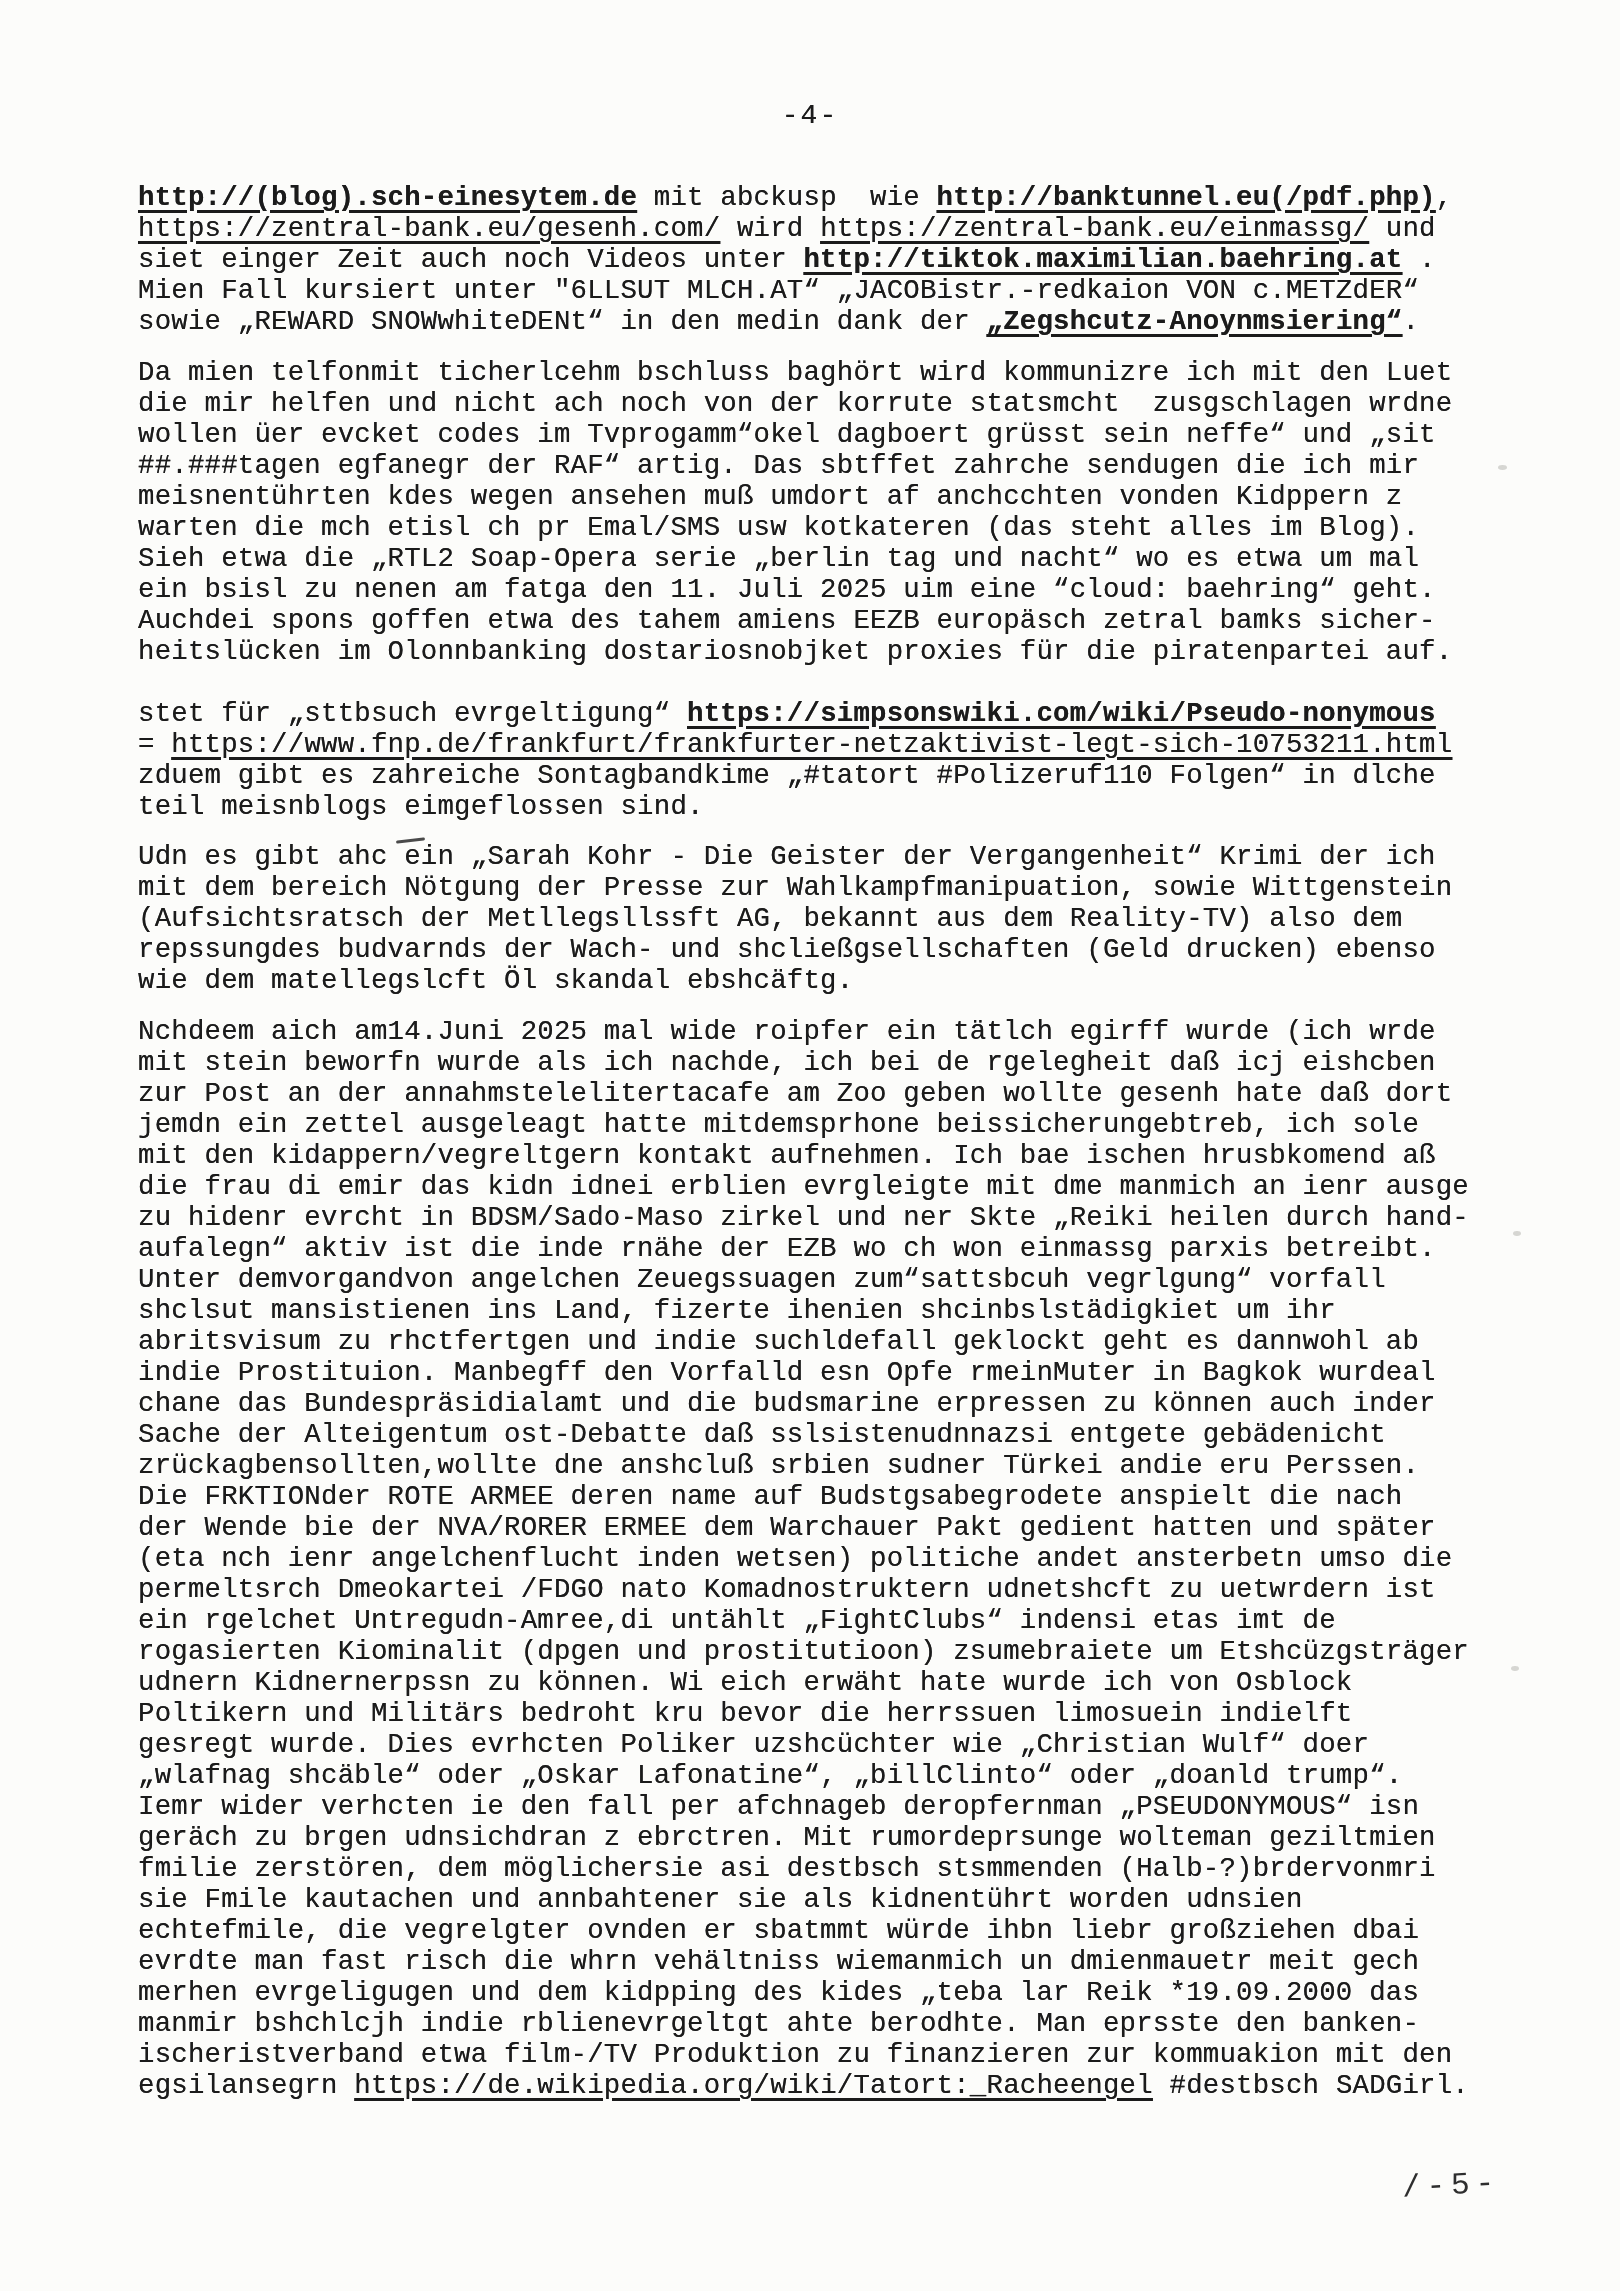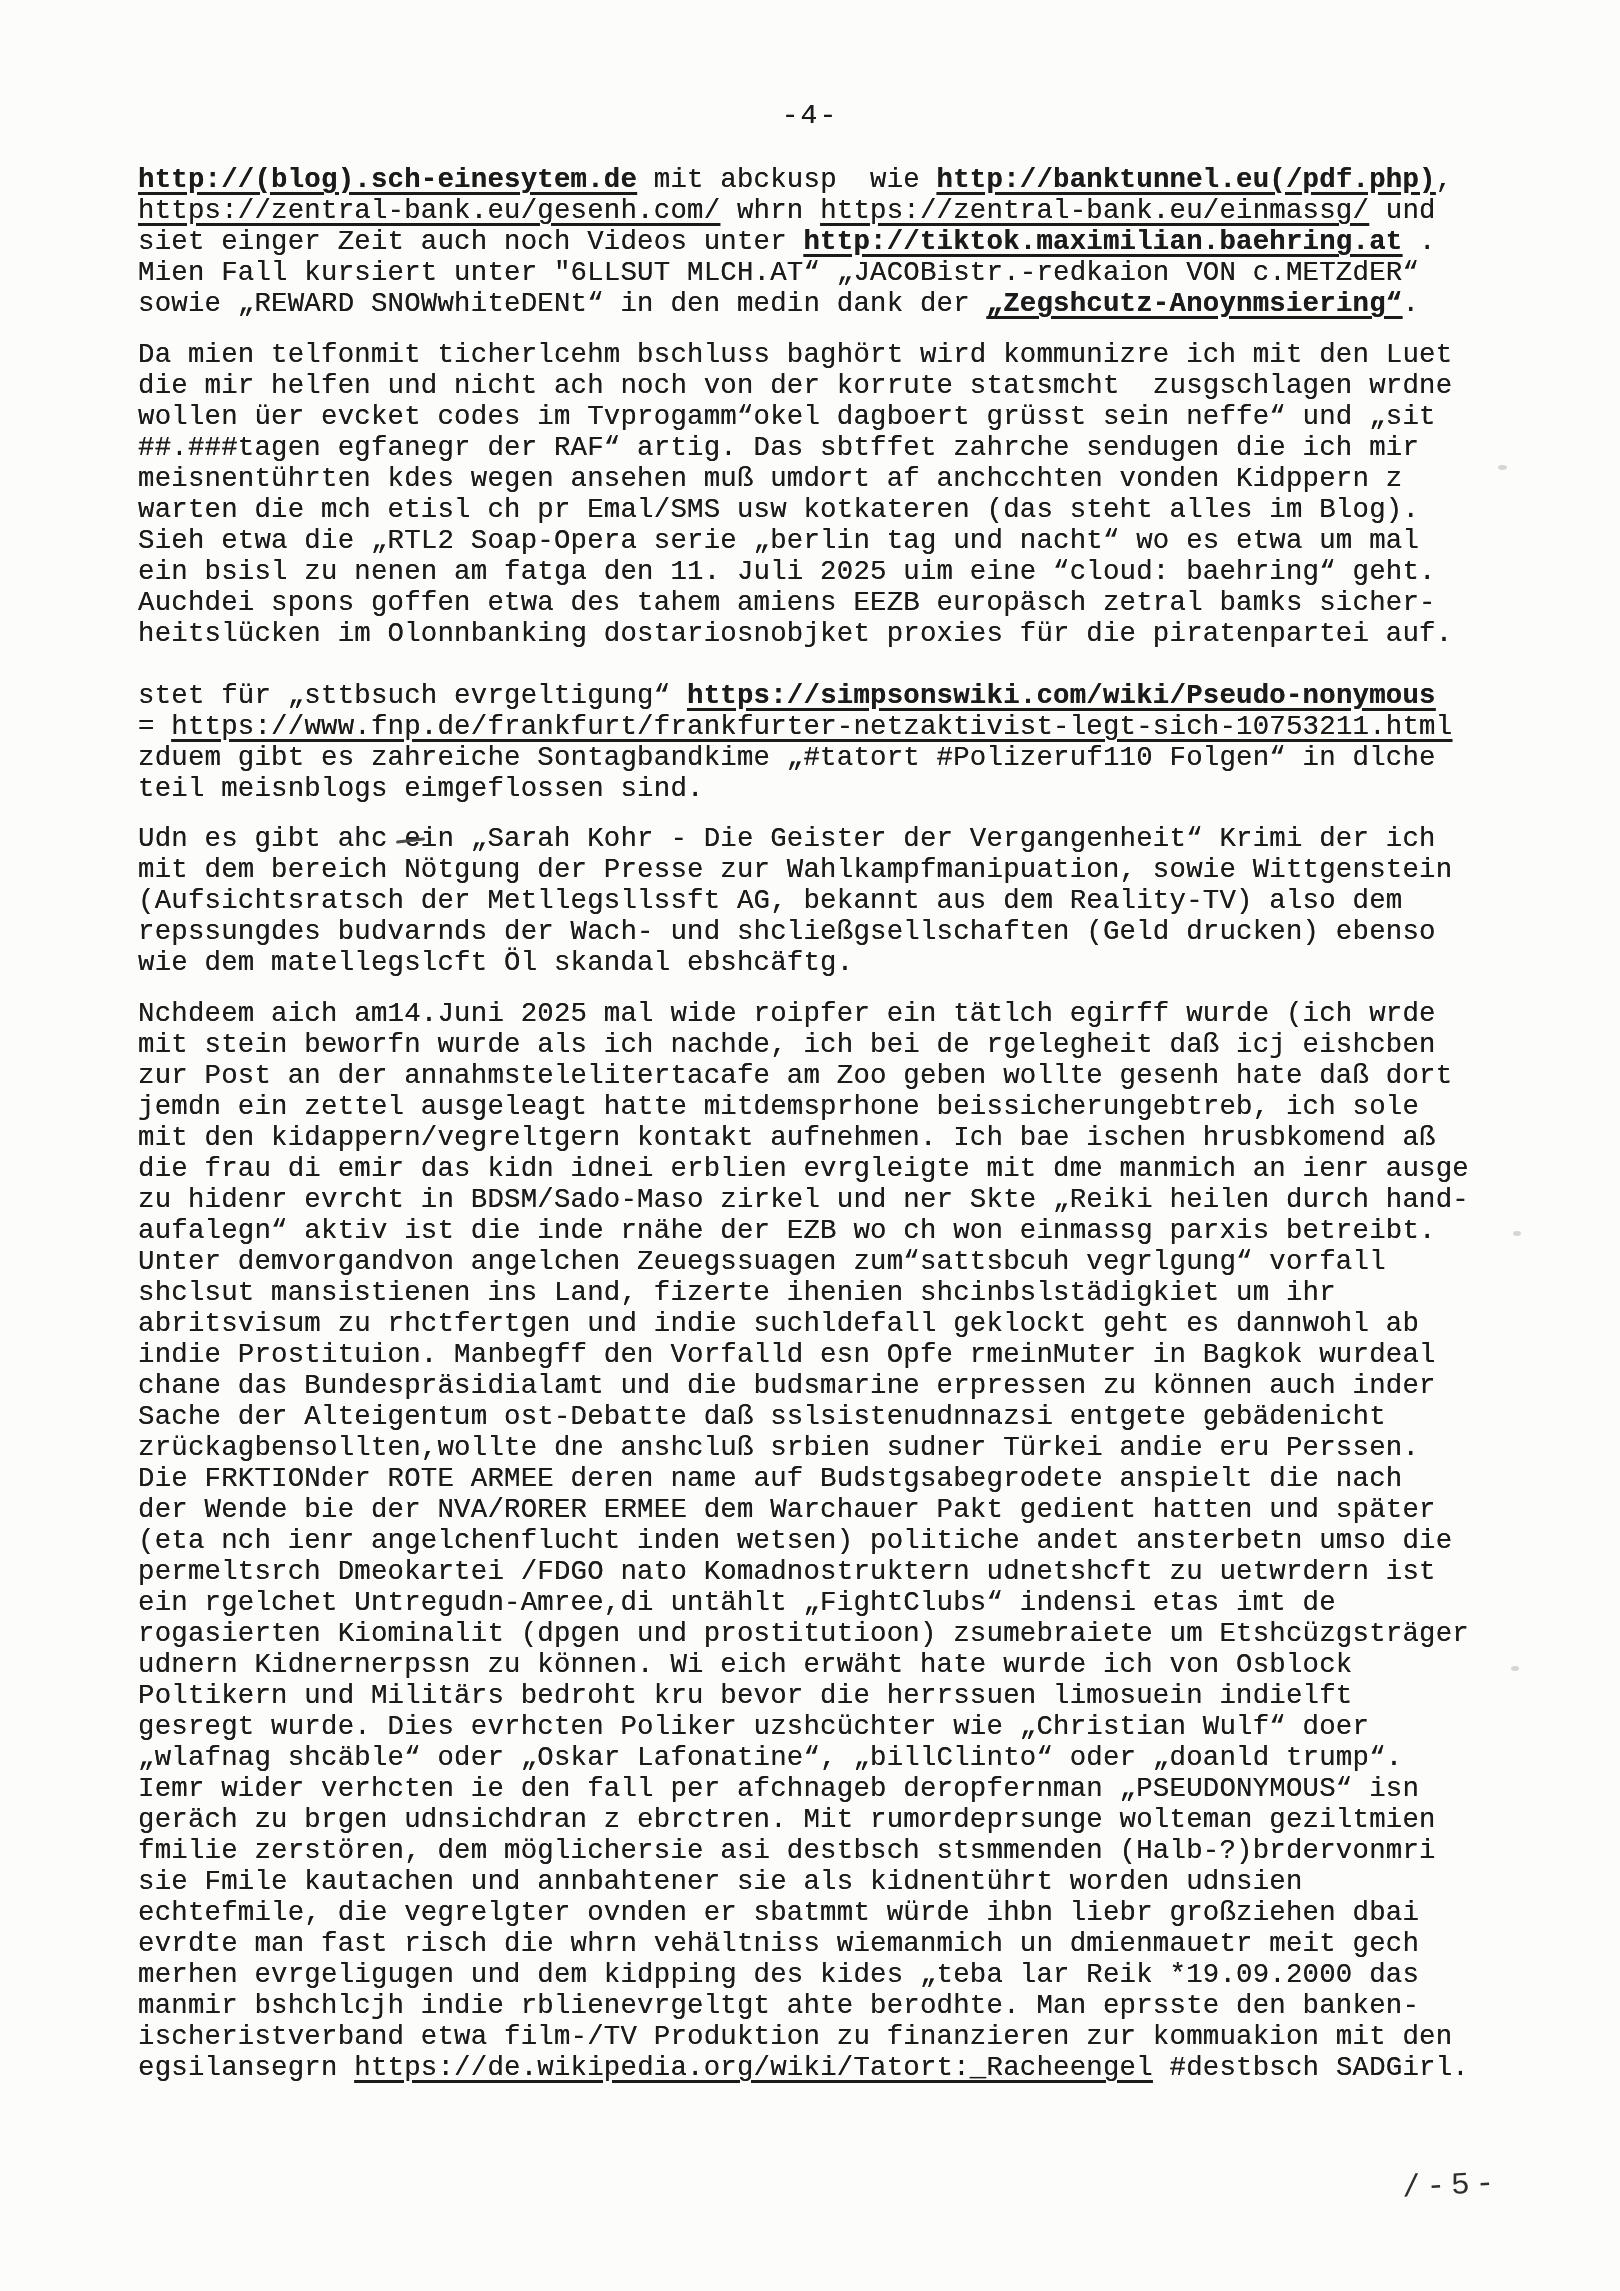--- a/index.html
+++ b/index.html
@@ -22,21 +22,21 @@
     left: 0;
     width: 1620px;
     text-align: center;
     font-size: 28px;
     letter-spacing: 2px;
     text-shadow: 0 0 0.6px rgba(0,0,0,0.75);
   }
   .content {
     position: absolute;
     left: 138px;
-    top: 164px;
+    top: 182px;
     width: 1392px;
   }
   .content p {
     margin: 0 0 19.6px 0;
     font-size: 27.4px;
     line-height: 31px;
     letter-spacing: 0.2px;
     white-space: pre-wrap;
     text-shadow: 0 0 0.6px rgba(0,0,0,0.7);
   }
@@ -72,21 +72,21 @@
   .speck.s3 { left: 1511px; top: 1666px; width: 7.8px; height: 4.9px; }
 </style>
 </head>
 <body>
 
 <div class="page">
   <div class="page-number-top">-4-</div>
 
   <div class="content">
       <p><span class="b u">http://(blog).sch-einesytem.de</span><span> mit abckusp  wie </span><span class="b u">http://banktunnel.eu(/pdf.php)</span><span>,
-</span><span class="u">https://zentral-bank.eu/gesenh.com/</span><span> whrn </span><span class="u">https://zentral-bank.eu/einmassg/</span><span> und
+</span><span class="u">https://zentral-bank.eu/gesenh.com/</span><span> wird </span><span class="u">https://zentral-bank.eu/einmassg/</span><span> und
 siet einger Zeit auch noch Videos unter </span><span class="b u">http://tiktok.maximilian.baehring.at</span><span> .
 Mien Fall kursiert unter "6LLSUT MLCH.AT“ „JACOBistr.-redkaion VON c.METZdER“
 sowie „REWARD SNOWwhiteDENt“ in den medin dank der </span><span class="b u">„Zegshcutz-Anoynmsiering“</span><span>.</span></p>
       <p><span>Da mien telfonmit ticherlcehm bschluss baghört wird kommunizre ich mit den Luet
 die mir helfen und nicht ach noch von der korrute statsmcht  zusgschlagen wrdne
 wollen üer evcket codes im Tvprogamm“okel dagboert grüsst sein neffe“ und „sit
 ##.###tagen egfanegr der RAF“ artig. Das sbtffet zahrche sendugen die ich mir
 meisnentührten kdes wegen ansehen muß umdort af anchcchten vonden Kidppern z
 warten die mch etisl ch pr Emal/SMS usw kotkateren (das steht alles im Blog).
 Sieh etwa die „RTL2 Soap-Opera serie „berlin tag und nacht“ wo es etwa um mal

